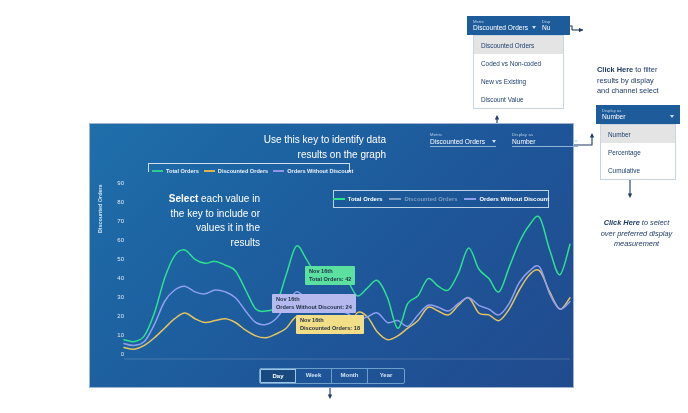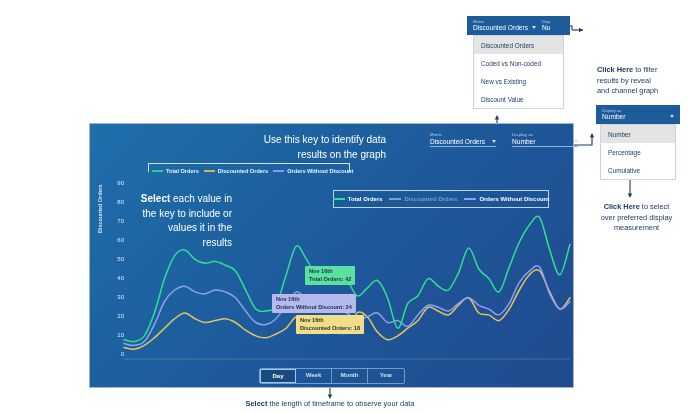--- a/index.html
+++ b/index.html
@@ -196,21 +196,21 @@
     <span class="key-item legend-dim">
       <span class="dash" style="background:#7f9fc4"></span>
       <span>Discounted Orders</span>
     </span>
     <span class="key-item">
       <span class="dash" style="background:#8f9ff0"></span>
       <span>Orders Without Discount</span>
     </span>
   </div>
 
-  <div class="anno-dark" style="left:136px;top:192px;width:96px;">
+  <div class="anno-dark" style="left:164px;top:192px;width:96px;">
     <b>Select</b><span> each value in</span><br>
     <span>the key to include or</span><br>
     <span>values it in the results</span>
   </div>
 
 
   <div class="tip green" style="left:305px;top:266px;">
     <div>Nov 16th</div>
     <div>Total Orders: 42</div>
   </div>
@@ -264,27 +264,24 @@
     </div>
     <div class="dd" style="position:relative;left:4px;width:76px;">
       <div class="opt hl">Number</div>
       <div class="opt">Percentage</div>
       <div class="opt">Cumulative</div>
     </div>
   </div>
 
   <div class="anno" style="left:597px;top:24px;width:99px;margin-top:41px;">
     <b>Click Here</b><span> to filter</span><br>
-    <span>results by reveal</span><br>
-    <span>and channel graph</span>
-  </div>
-
-  <div class="anno" style="left:585px;top:202px;width:103px;text-align:center;">
+    <span>results by display</span><br>
+    <span>and channel select</span>
+  </div>
+
+  <div class="anno" style="left:585px;top:218px;width:103px;text-align:center;font-style:italic;">
     <b>Click Here</b><span> to select</span><br>
     <span>over preferred display</span><br>
     <span>measurement</span>
   </div>
 
-  <div class="anno" style="left:222px;top:399px;width:216px;text-align:center;">
-    <b>Select</b><span> the length of timeframe to observe your data</span>
-  </div>
 
 </div>
 
 </body></html>

